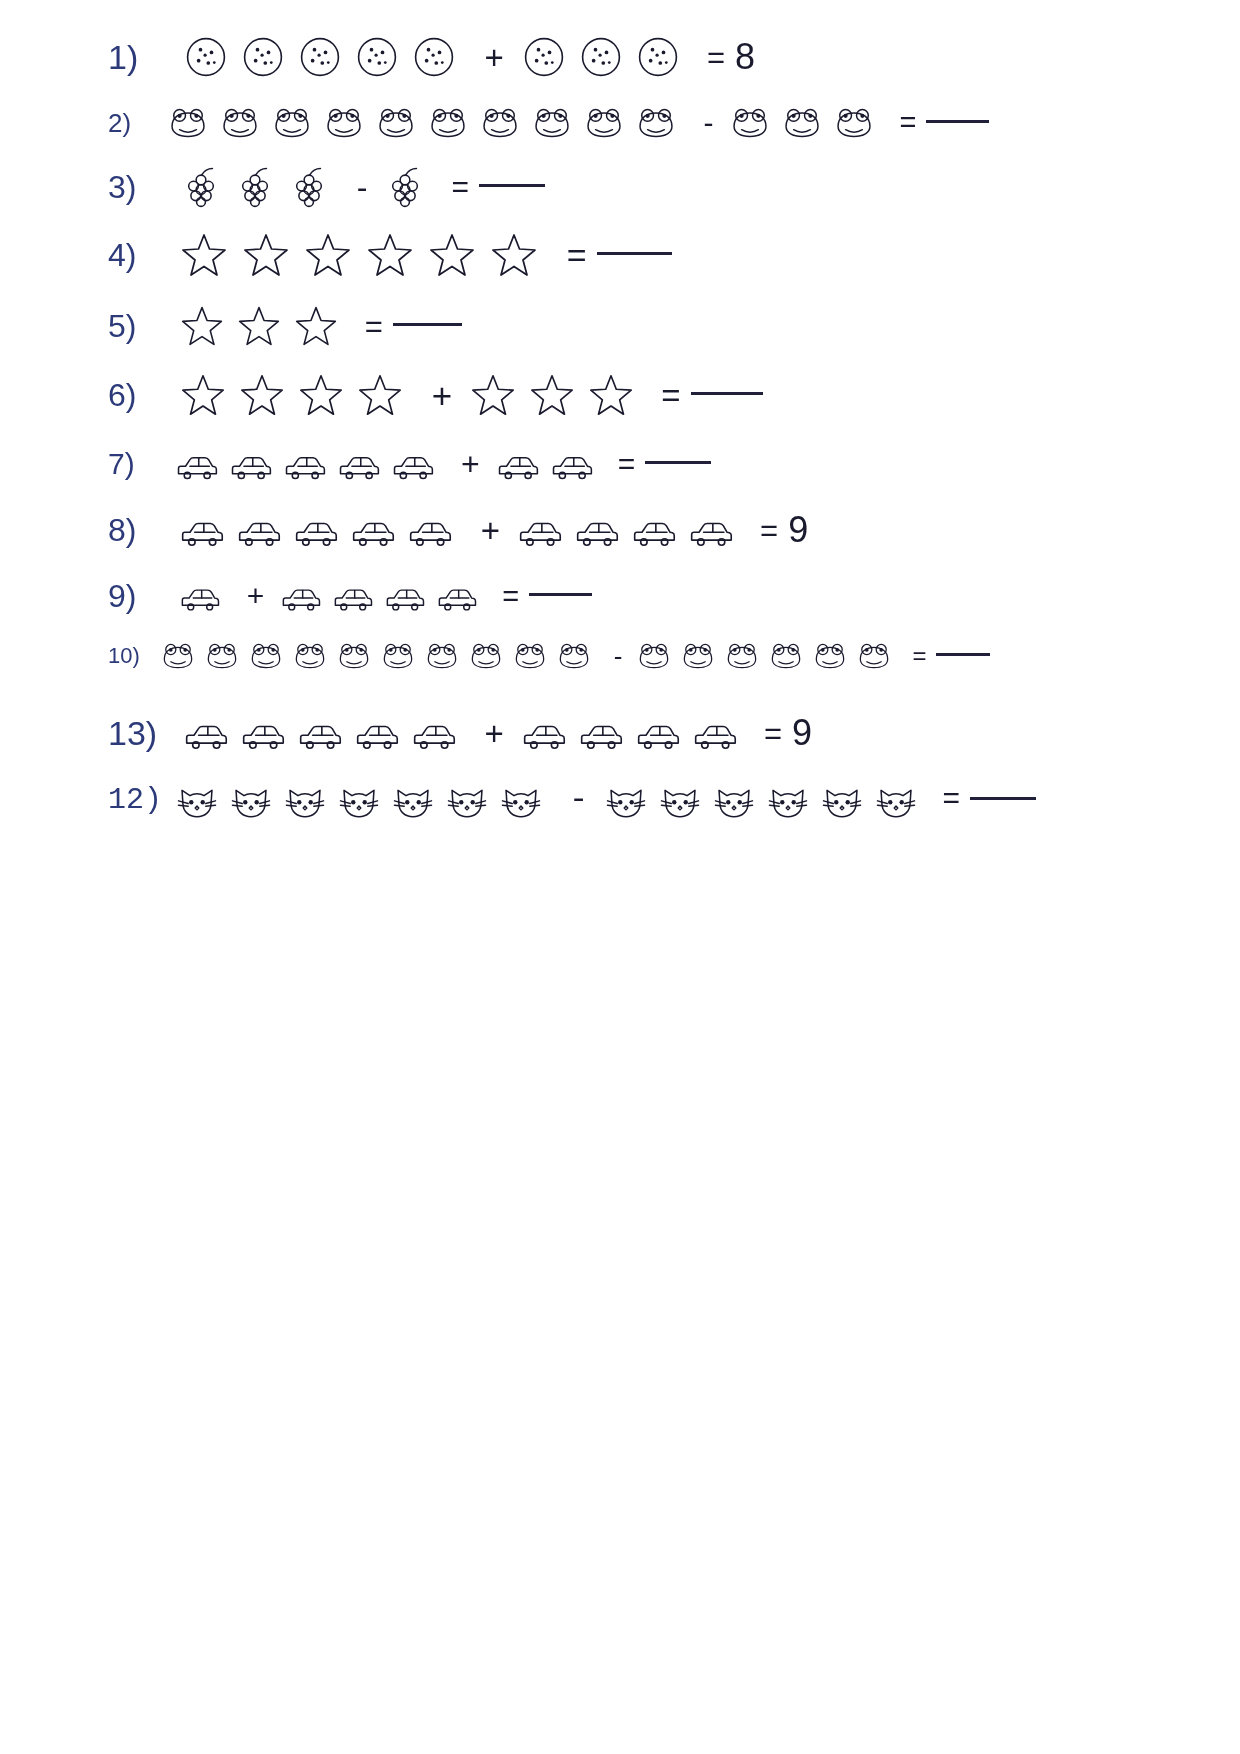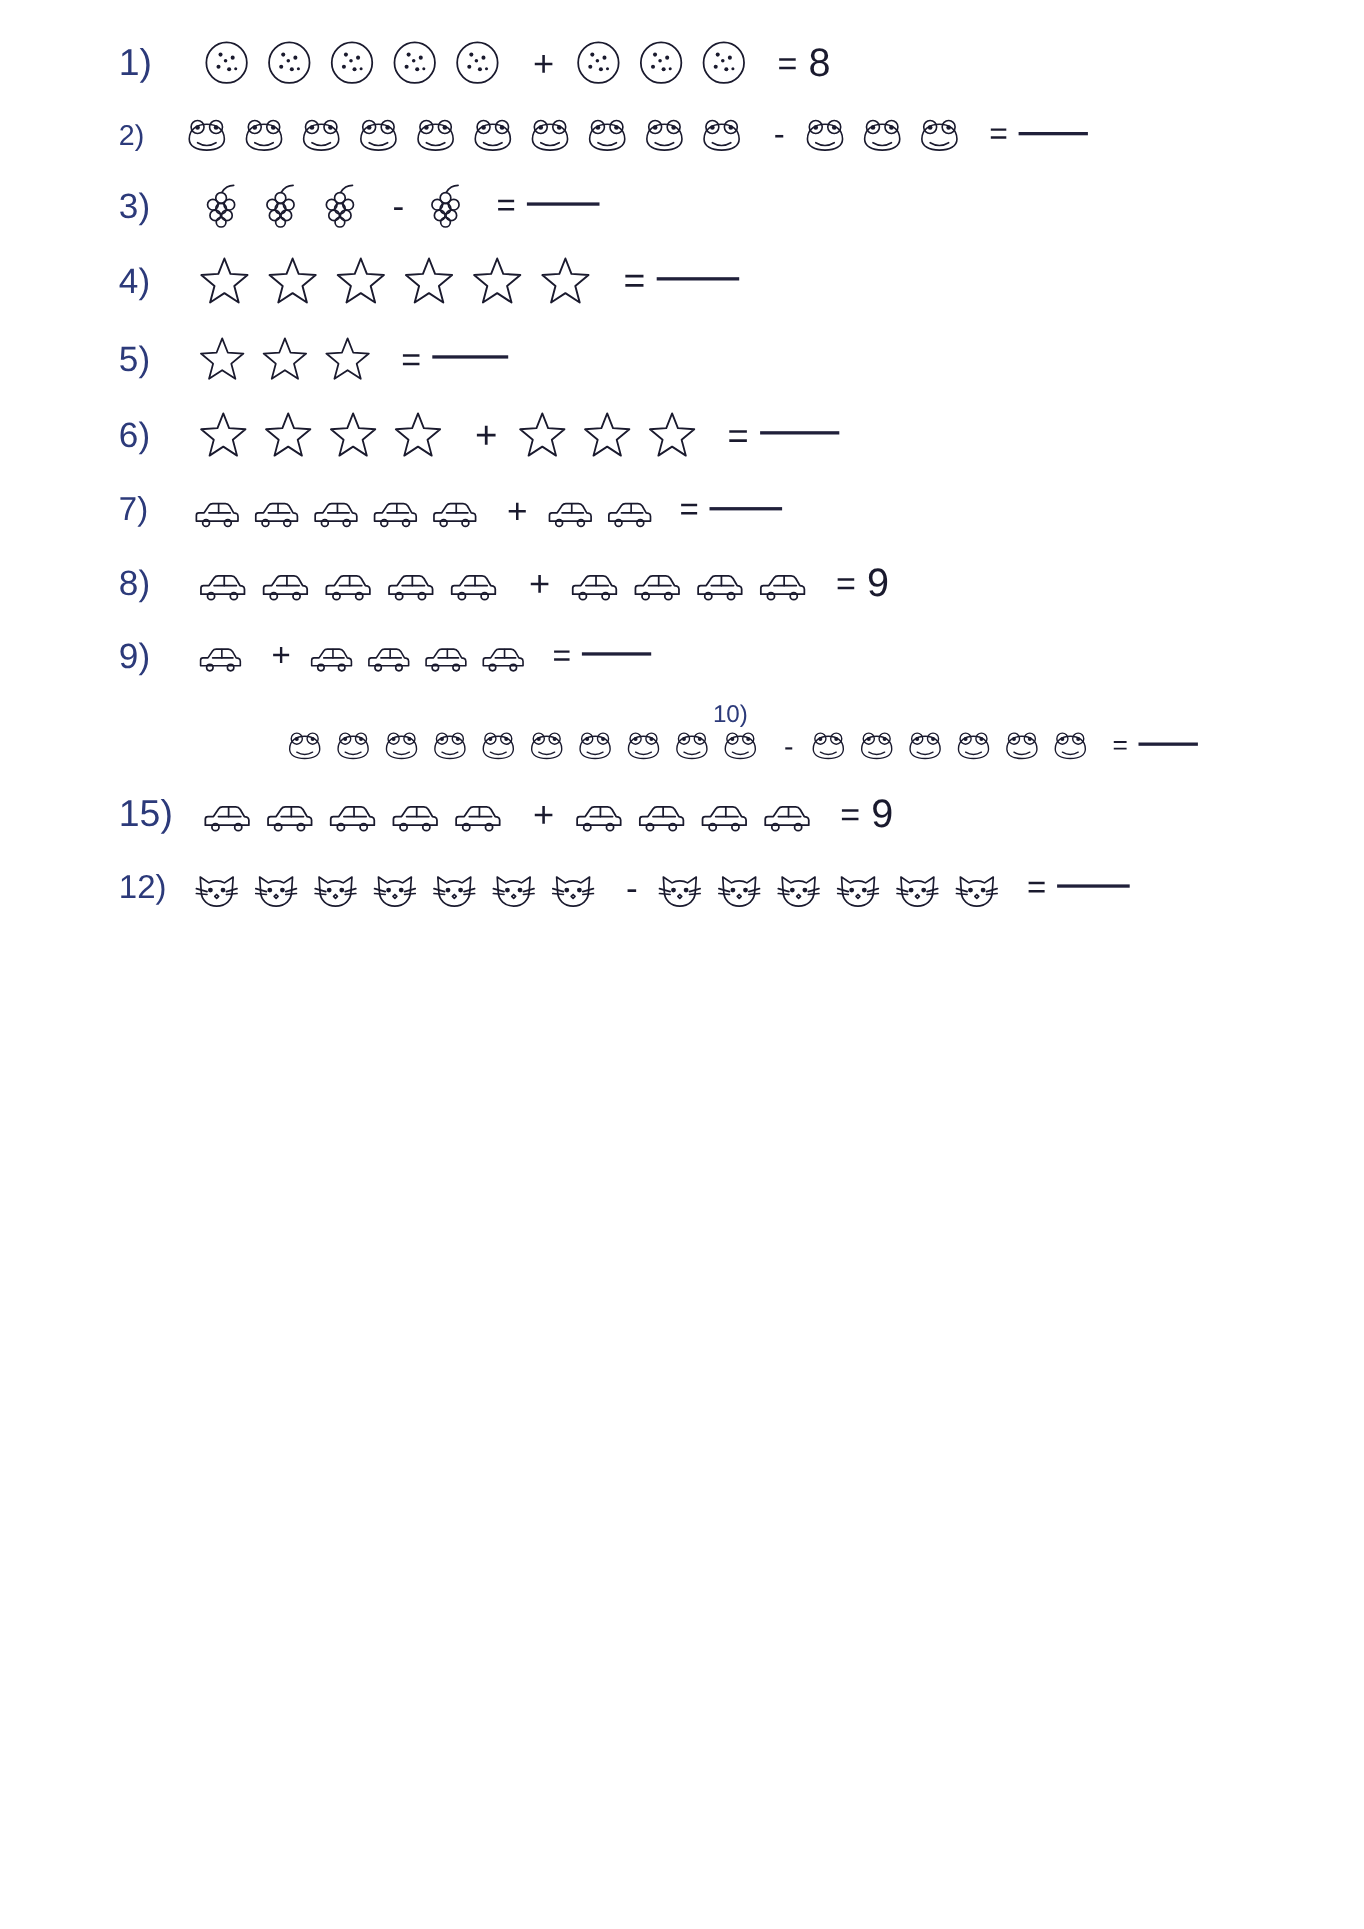--- a/index.html
+++ b/index.html
@@ -692,21 +692,21 @@
               <path d="M34 45 L78 45" fill="none" stroke="#1a1a2e" stroke-width="3.5" stroke-linejoin="round" stroke-linecap="round"></path>
               <path d="M54 27 L54 45" fill="none" stroke="#1a1a2e" stroke-width="3.5" stroke-linejoin="round" stroke-linecap="round"></path>
               <circle cx="28" cy="66" r="7" fill="none" stroke="#1a1a2e" stroke-width="3.5" stroke-linejoin="round" stroke-linecap="round"></circle>
               <circle cx="73" cy="66" r="7" fill="none" stroke="#1a1a2e" stroke-width="3.5" stroke-linejoin="round" stroke-linecap="round"></circle>
             </svg>
           </span>
           <span class="eq" style="font-size: 29px; margin: 0px 10px 0px 14px;">=</span>
           <span class="blank" style="width: 63px; margin-bottom: 4px;"></span>
         </span>
       </div>
-      <div class="row" style="margin-bottom: 21px; flex-direction: column;">
+      <div class="row" style="margin-bottom: 36px;">
         <span class="num" style="font-size: 22px; min-width: 41.8px;">10)</span>
         <span class="items">
           <span class="obj" style="margin-right: 8px;">
             <svg width="36" height="36" viewBox="0 0 100 100" xmlns="http://www.w3.org/2000/svg">
               <path d="M12 58 C12 36 30 26 50 26 C70 26 88 36 88 58 C88 74 72 82 50 82 C28 82 12 74 12 58 Z" fill="none" stroke="#1a1a2e" stroke-width="3.5" stroke-linejoin="round" stroke-linecap="round"></path>
               <circle cx="30" cy="32" r="14" fill="none" stroke="#1a1a2e" stroke-width="3.5" stroke-linejoin="round" stroke-linecap="round"></circle>
               <circle cx="70" cy="32" r="14" fill="none" stroke="#1a1a2e" stroke-width="3.5" stroke-linejoin="round" stroke-linecap="round"></circle>
               <circle cx="30" cy="33" r="5" fill="#1a1a2e" stroke="none"></circle>
               <circle cx="70" cy="33" r="5" fill="#1a1a2e" stroke="none"></circle>
               <path d="M30 66 Q50 78 70 66" fill="none" stroke="#1a1a2e" stroke-width="3.5" stroke-linejoin="round" stroke-linecap="round"></path>
@@ -861,21 +861,21 @@
               <circle cx="30" cy="33" r="5" fill="#1a1a2e" stroke="none"></circle>
               <circle cx="70" cy="33" r="5" fill="#1a1a2e" stroke="none"></circle>
               <path d="M30 66 Q50 78 70 66" fill="none" stroke="#1a1a2e" stroke-width="3.5" stroke-linejoin="round" stroke-linecap="round"></path>
             </svg>
           </span>
           <span class="eq" style="font-size: 24px; margin: 0px 10px 0px 12px;">=</span>
           <span class="blank" style="width: 54px; margin-bottom: 4px;"></span>
         </span>
       </div>
       <div class="row" style="margin-bottom: 21.96px;">
-        <span class="num" style="font-size: 34px; min-width: 64.6px;">15)</span>
+        <span class="num" style="font-size: 34px; min-width: 64.6px;">13)</span>
         <span class="items">
           <span class="obj" style="margin-right: 11px;">
             <svg width="46" height="46" viewBox="0 0 100 80" xmlns="http://www.w3.org/2000/svg">
               <path d="M8 62 L8 50 C8 47 10 45 13 45 L24 45 L34 30 C36 27 39 26 42 26 L68 26 C72 26 75 28 77 31 L85 45 L90 46 C93 47 94 49 94 52 L94 62 Z" fill="none" stroke="#1a1a2e" stroke-width="3.5" stroke-linejoin="round" stroke-linecap="round"></path>
               <path d="M34 45 L78 45" fill="none" stroke="#1a1a2e" stroke-width="3.5" stroke-linejoin="round" stroke-linecap="round"></path>
               <path d="M54 27 L54 45" fill="none" stroke="#1a1a2e" stroke-width="3.5" stroke-linejoin="round" stroke-linecap="round"></path>
               <circle cx="28" cy="66" r="7" fill="none" stroke="#1a1a2e" stroke-width="3.5" stroke-linejoin="round" stroke-linecap="round"></circle>
               <circle cx="73" cy="66" r="7" fill="none" stroke="#1a1a2e" stroke-width="3.5" stroke-linejoin="round" stroke-linecap="round"></circle>
             </svg>
           </span>
@@ -949,21 +949,21 @@
               <path d="M34 45 L78 45" fill="none" stroke="#1a1a2e" stroke-width="3.5" stroke-linejoin="round" stroke-linecap="round"></path>
               <path d="M54 27 L54 45" fill="none" stroke="#1a1a2e" stroke-width="3.5" stroke-linejoin="round" stroke-linecap="round"></path>
               <circle cx="28" cy="66" r="7" fill="none" stroke="#1a1a2e" stroke-width="3.5" stroke-linejoin="round" stroke-linecap="round"></circle>
               <circle cx="73" cy="66" r="7" fill="none" stroke="#1a1a2e" stroke-width="3.5" stroke-linejoin="round" stroke-linecap="round"></circle>
             </svg>
           </span>
           <span class="eq" style="font-size: 31px; margin: 0px 10px 0px 15px;">=</span>
           <span class="ans" style="font-size: 36px;">9</span>
         </span>
       </div>
-      <div class="row" style="margin-bottom: 21.44px;">
+      <div class="row" style="margin-bottom: 21.44px; font-family: Liberation Mono, monospace;">
         <span class="num" style="font-size: 30px; min-width: 57px;">12)</span>
         <span class="items">
           <span class="obj" style="margin-right: 10px;">
             <svg width="44" height="44" viewBox="0 0 100 100" xmlns="http://www.w3.org/2000/svg">
               <path d="M16 28 L18 58 C18 76 32 88 50 88 C68 88 82 76 82 58 L84 28 L66 40 C61 37 56 36 50 36 C44 36 39 37 34 40 Z" fill="none" stroke="#1a1a2e" stroke-width="3.5" stroke-linejoin="round" stroke-linecap="round"></path>
               <circle cx="37" cy="55" r="5" fill="#1a1a2e" stroke="none"></circle>
               <circle cx="63" cy="55" r="5" fill="#1a1a2e" stroke="none"></circle>
               <path d="M50 64 L46 68 L50 72 L54 68 Z" fill="none" stroke="#1a1a2e" stroke-width="3.5" stroke-linejoin="round" stroke-linecap="round"></path>
               <path d="M8 52 L30 58 M8 62 L30 64" fill="none" stroke="#1a1a2e" stroke-width="3.5" stroke-linejoin="round" stroke-linecap="round"></path>
               <path d="M92 52 L70 58 M92 62 L70 64" fill="none" stroke="#1a1a2e" stroke-width="3.5" stroke-linejoin="round" stroke-linecap="round"></path>

